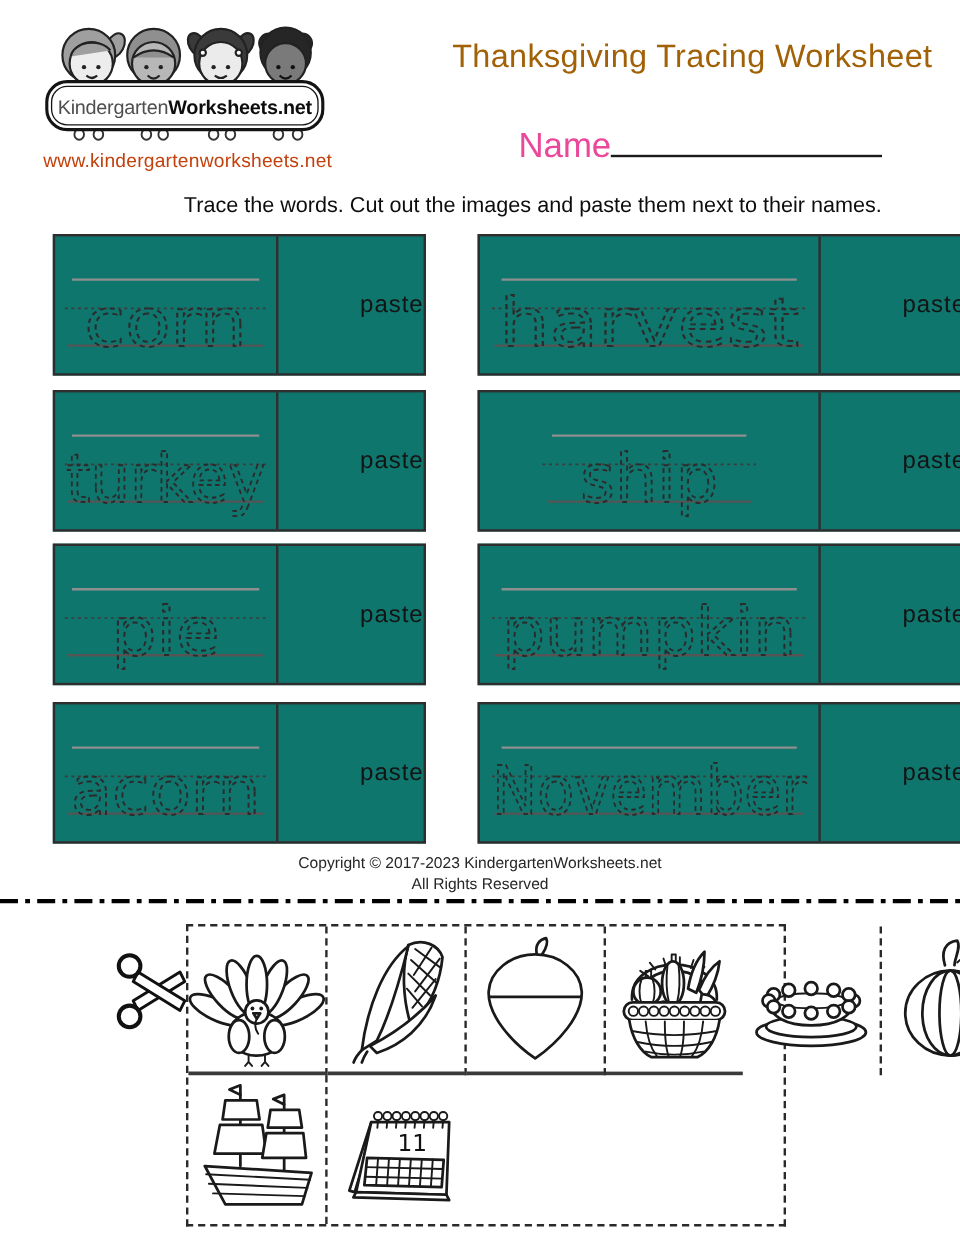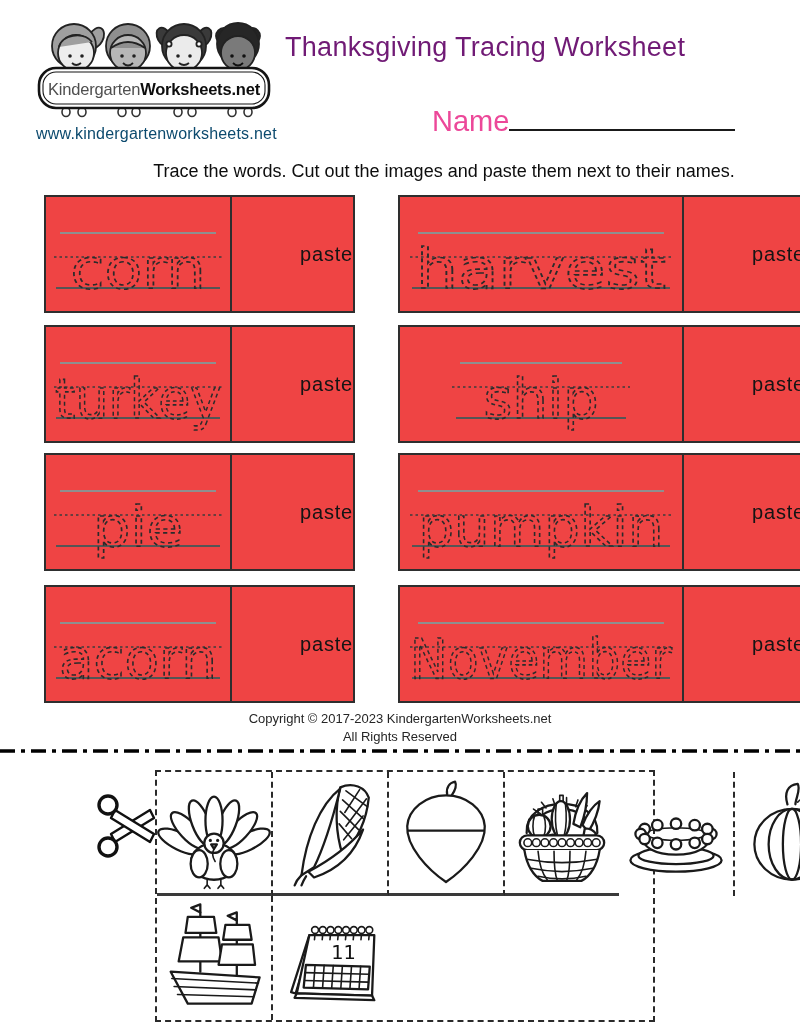--- a/index.html
+++ b/index.html
@@ -1,33 +1,33 @@
 <!DOCTYPE html>
 <html><head>
 <meta charset="utf-8">
 <style>
   html,body{margin:0;padding:0;background:#fff;}
   .page{position:relative;width:800px;height:1035px;background:#fff;overflow:hidden;
         font-family:"Liberation Sans",sans-serif;color:#111;}
 
   
   .logo-wrap{position:absolute;left:36px;top:20px;width:236px;}
-  .logo-url{width:236px;text-align:center;font-size:16px;color:#0c4a6e;margin-top:1px;letter-spacing:0.2px;}
-
-  .title{position:absolute;left:285px;top:32px;width:492px;text-align:left;
-         font-size:27px;font-weight:400;color:#701a75;letter-spacing:0.3px;}
+  .logo-url{width:236px;text-align:center;font-size:16px;color:#c2410c;margin-top:1px;letter-spacing:0.2px;}
+
+  .title{position:absolute;left:285px;top:32px;width:492px;text-align:right;
+         font-size:27px;font-weight:400;color:#a16207;letter-spacing:0.3px;}
   .name-line{position:absolute;left:432px;top:98px;font-size:29px;color:#ec4899;white-space:nowrap;}
   .name-underline{display:inline-block;width:226px;height:31px;border-bottom:2.5px solid #1a1a1a;vertical-align:baseline;}
 
   .instructions{position:absolute;left:0;top:161px;width:800px;text-align:center;
                 font-size:18px;color:#0d0d0d;margin-left:44px;}
 
   
   .trace-box{position:absolute;height:118px;box-sizing:border-box;border:2px solid #2e2e2e;
-             display:flex;background:#ef4444;}
+             display:flex;background:#0f766e;}
   .trace-box.left-col{left:44px;width:311px;}
   .trace-box.right-col{left:374px;width:409px;margin-left:24px;}
   .word-area{flex:1;position:relative;}
   .word-area svg{display:block;}
   .paste-cell{width:123px;box-sizing:border-box;border-left:2px solid #2e2e2e;
               display:flex;align-items:center;justify-content:flex-end;
               font-size:20px;letter-spacing:0.8px;color:#141414;}
   .gl-top{stroke:#8f8f8f;stroke-width:2;}
   .gl-mid{stroke:#3c3c3c;stroke-width:1.4;stroke-dasharray:2.5 3;}
   .gl-base{stroke:#555;stroke-width:2;}

